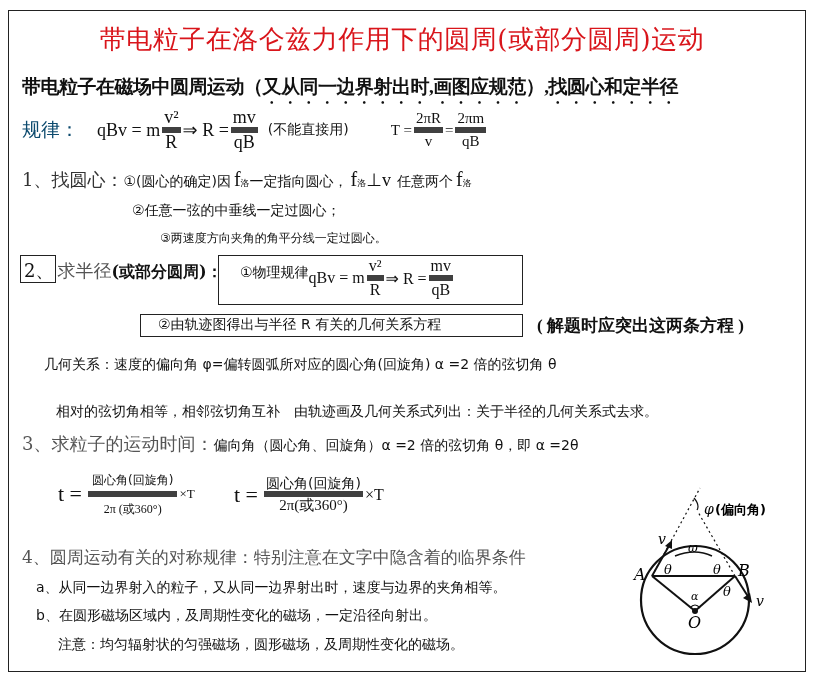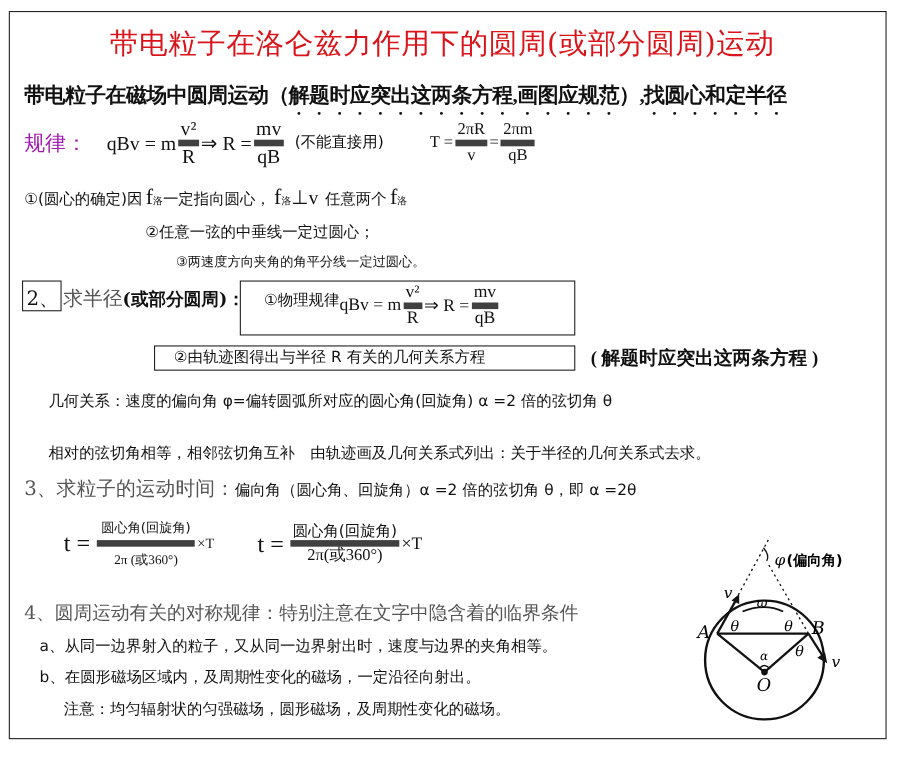--- a/index.html
+++ b/index.html
@@ -24,25 +24,25 @@
   sub { font-size: 9px; }
 </style>
 </head>
 <body>
 
 <div class="frame"></div>
 
 <div class="abs title">带电粒子在洛仑兹力作用下的圆周(或部分圆周)运动</div>
 
 <div class="abs subtitle">
-  <span>带电粒子在磁场中圆周运动（</span><span class="dotted">解题时应突出这两条方程,画图应规范</span><span>）,</span><span class="dotted">找圆心和定半径</span>
+  <span>带电粒子在磁场中圆周运动（</span><span class="dotted">又从同一边界射出时,画图应规范</span><span>）,</span><span class="dotted">找圆心和定半径</span>
 </div>
 
 <div class="abs serif" style="left:22px; top:108px; font-size:18px; display:flex; align-items:center;">
-  <span class="sans" style="font-size:19px; color:#a21caf; margin-right:18px;">规律：</span>
+  <span class="sans" style="font-size:19px; color:#0c4a6e; margin-right:18px;">规律：</span>
   <span>qBv = m</span>
   <span class="frac">
       <span class="num">v²</span>
       <span class="den">R</span>
     </span>
   <span>⇒ R =</span>
   <span class="frac">
       <span class="num">mv</span>
       <span class="den">qB</span>
     </span>
@@ -53,20 +53,21 @@
       <span class="den">v</span>
     </span>
   <span style="font-size:15px;">=</span>
   <span class="frac" style="font-size:15px;">
       <span class="num">2πm</span>
       <span class="den">qB</span>
     </span>
 </div>
 
 <div class="abs" style="left:22px; top:168px; font-size:16px; display:flex; align-items:baseline;">
+  <span style="font-size:18px; color:#333;">1、找圆心：</span>
   <span class="sans" style="font-size:14px;">①(圆心的确定)因</span>
   <span class="serif" style="font-size:20px; margin-left:3px;">f</span>
     <sub class="sans">洛</sub>
   <span class="sans" style="font-size:14px;">一定指向圆心，</span>
   <span class="serif" style="font-size:20px; margin-left:3px;">f</span>
     <sub class="sans">洛</sub>
   <span class="serif" style="font-size:18px;">⊥v</span>
   <span class="sans" style="font-size:14px; margin-left:6px;">任意两个</span>
   <span class="serif" style="font-size:20px; margin-left:3px;">f</span>
     <sub class="sans">洛</sub>
@@ -94,21 +95,21 @@
       <span class="num">mv</span>
       <span class="den">qB</span>
     </span>
 </div>
 
 <div class="box" style="left:140px; top:314px; width:383px; height:23px;"></div>
 <div class="abs sans" style="left:158px; top:316px; font-size:14px;">②由轨迹图得出与半径 R 有关的几何关系方程</div>
 <div class="abs serif" style="left:537px; top:314px; font-size:17px; font-weight:bold;">( 解题时应突出这两条方程 )</div>
 
 <div class="abs sans" style="left:44px; top:356px; font-size:14px;">几何关系：速度的偏向角 φ=偏转圆弧所对应的圆心角(回旋角) α =2 倍的弦切角 θ</div>
-<div class="abs sans" style="left:44px; top:403px; font-size:14px;text-align:center;">相对的弦切角相等，相邻弦切角互补　由轨迹画及几何关系式列出：关于半径的几何关系式去求。</div>
+<div class="abs sans" style="left:56px; top:403px; font-size:14px;text-align:center;">相对的弦切角相等，相邻弦切角互补　由轨迹画及几何关系式列出：关于半径的几何关系式去求。</div>
 
 <div class="abs" style="left:22px; top:432px; display:flex; align-items:baseline;">
   <span class="muted" style="font-size:18px;">3、求粒子的运动时间：</span>
   <span class="sans" style="font-size:14px;">偏向角（圆心角、回旋角）α =2 倍的弦切角 θ，即 α =2θ</span>
 </div>
 
 <div class="abs serif" style="left:58px; top:472px; display:flex; align-items:center;">
   <span style="font-size:22px; margin-right:4px;">t =</span>
   <span class="frac" style="font-size:12px;">
       <span class="num sans" style="padding:2px 4px 4px;">圆心角(回旋角)</span>

